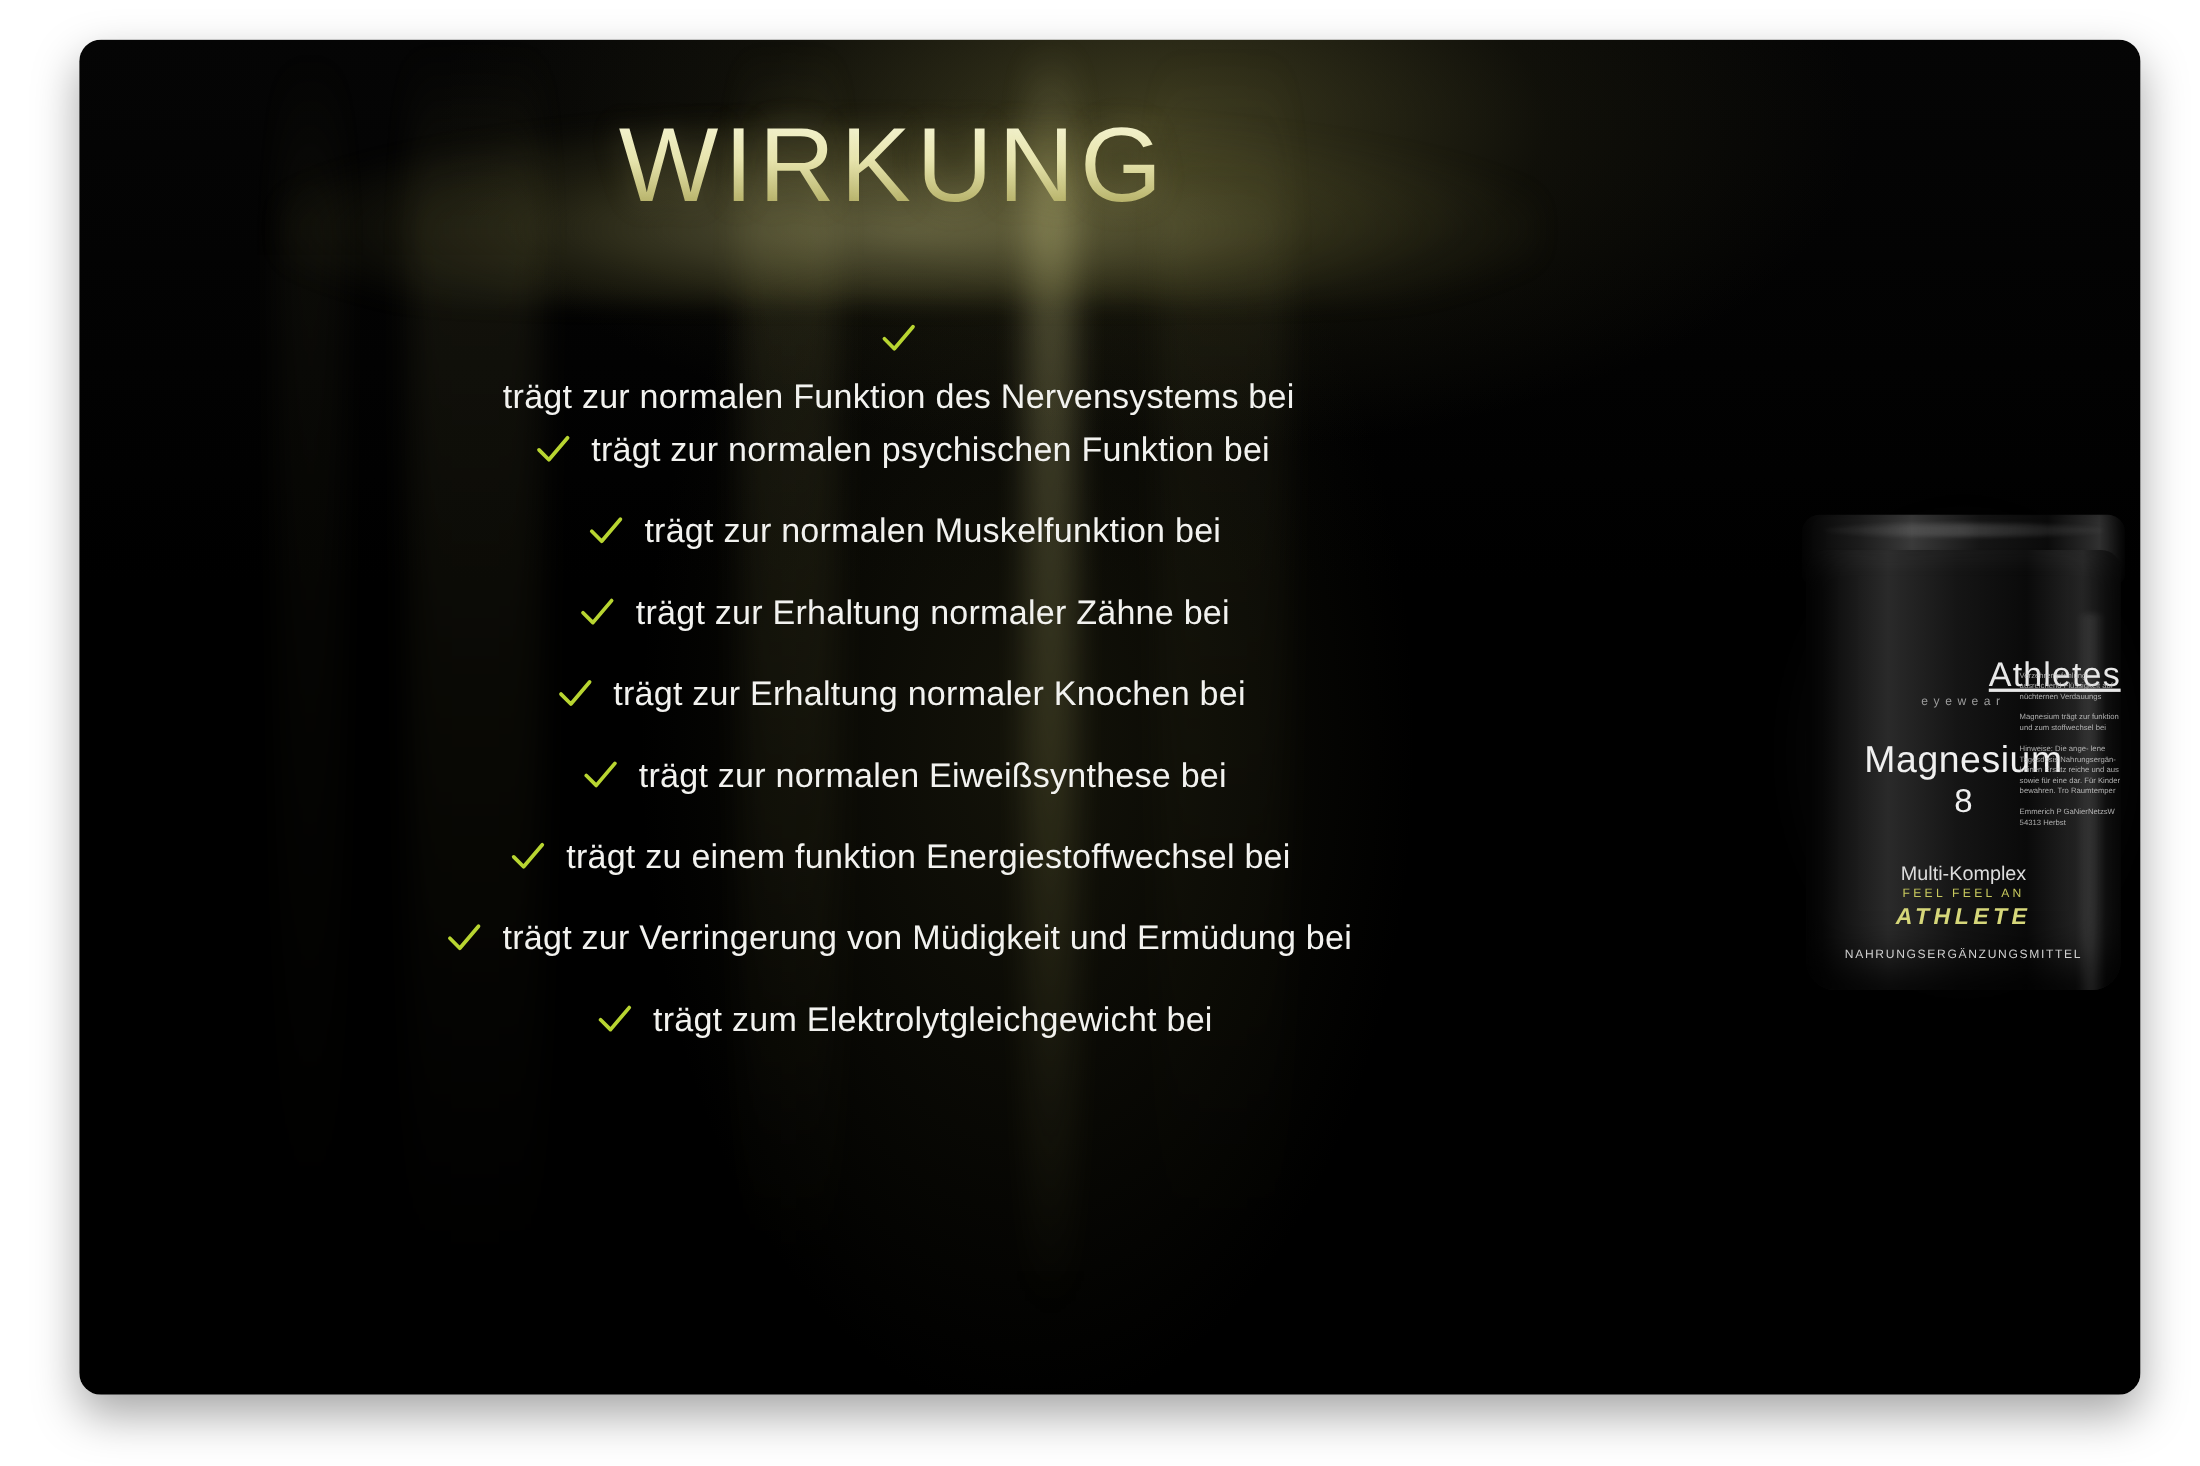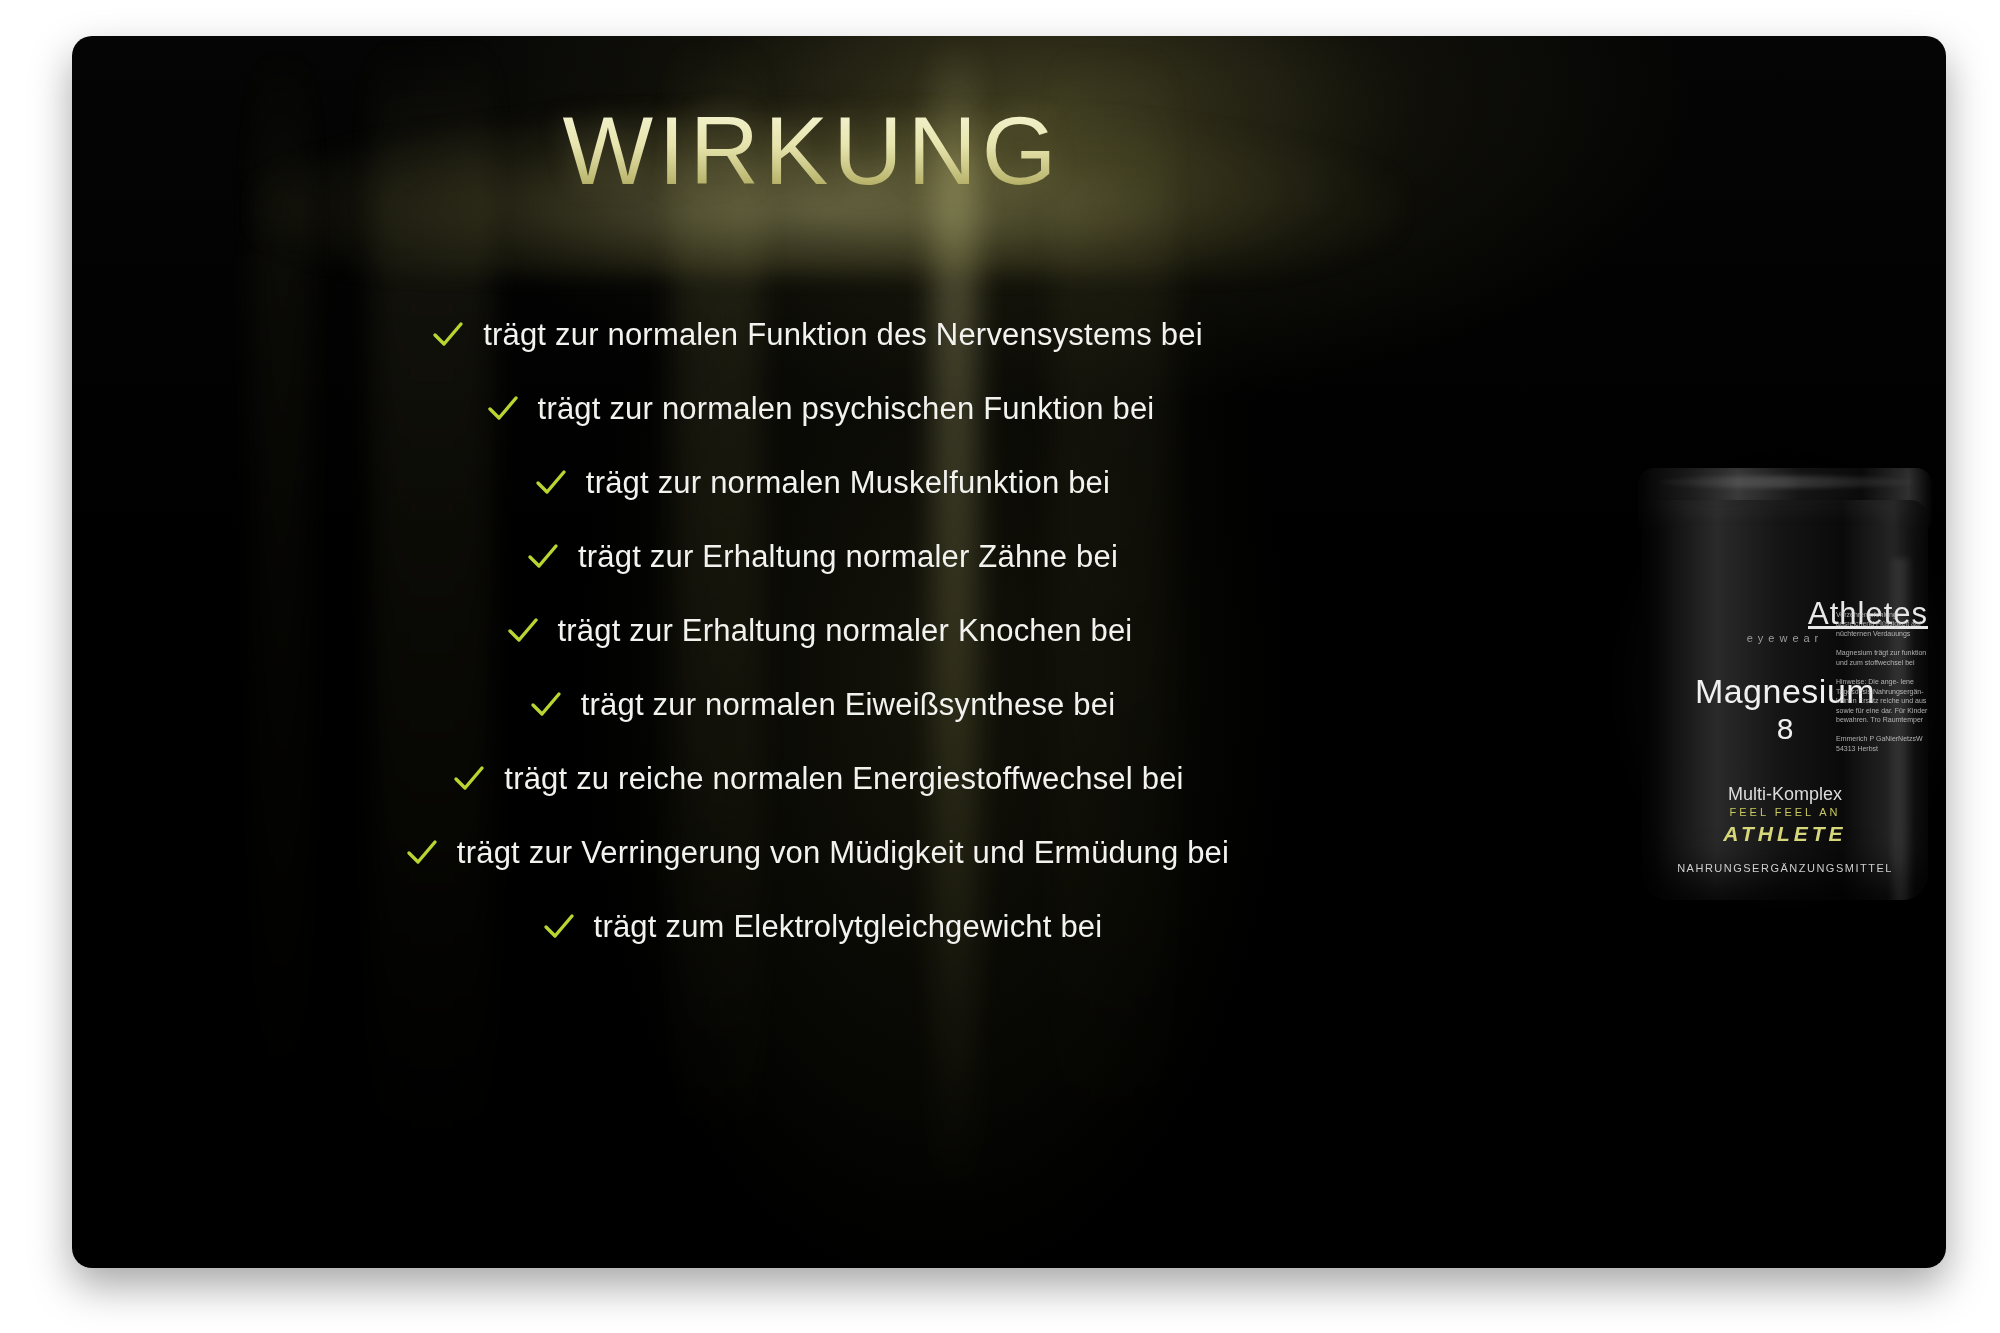--- a/index.html
+++ b/index.html
@@ -280,21 +280,21 @@
     <div class="streak s1"></div>
     <div class="streak s2"></div>
     <div class="streak s3"></div>
     <div class="streak s4"></div>
     <div class="topglow"></div>
 
     <div class="headline">WIRKUNG</div>
 
     <div class="list">
 
-      <div class="item" style="padding-right:10px;">
+      <div class="item" style="padding-right:10px;flex-direction:column;">
         <span class="check">
           <svg width="34" height="34" viewBox="0 0 34 34">
               <path d="M4 17 L13 26 L30 6" fill="none" stroke="#b8d531" stroke-width="3.4" stroke-linecap="round" stroke-linejoin="round"></path>
             </svg>
         </span>
         <span>trägt zur normalen Funktion des Nervensystems bei</span>
       </div>
 
       <div class="item" style="padding-right:4px;">
         <span class="check">
@@ -340,21 +340,21 @@
         </span>
         <span>trägt zur normalen Eiweißsynthese bei</span>
       </div>
 
       <div class="item" style="padding-right:8px;">
         <span class="check">
           <svg width="34" height="34" viewBox="0 0 34 34">
               <path d="M4 17 L13 26 L30 6" fill="none" stroke="#b8d531" stroke-width="3.4" stroke-linecap="round" stroke-linejoin="round"></path>
             </svg>
         </span>
-        <span>trägt zu reiche normalen Energiestoffwechsel bei</span>
+        <span>trägt zu einem funktion Energiestoffwechsel bei</span>
       </div>
 
       <div class="item" style="padding-right:10px;">
         <span class="check">
           <svg width="34" height="34" viewBox="0 0 34 34">
               <path d="M4 17 L13 26 L30 6" fill="none" stroke="#b8d531" stroke-width="3.4" stroke-linecap="round" stroke-linejoin="round"></path>
             </svg>
         </span>
         <span>trägt zur Verringerung von Müdigkeit und Ermüdung bei</span>
       </div>

